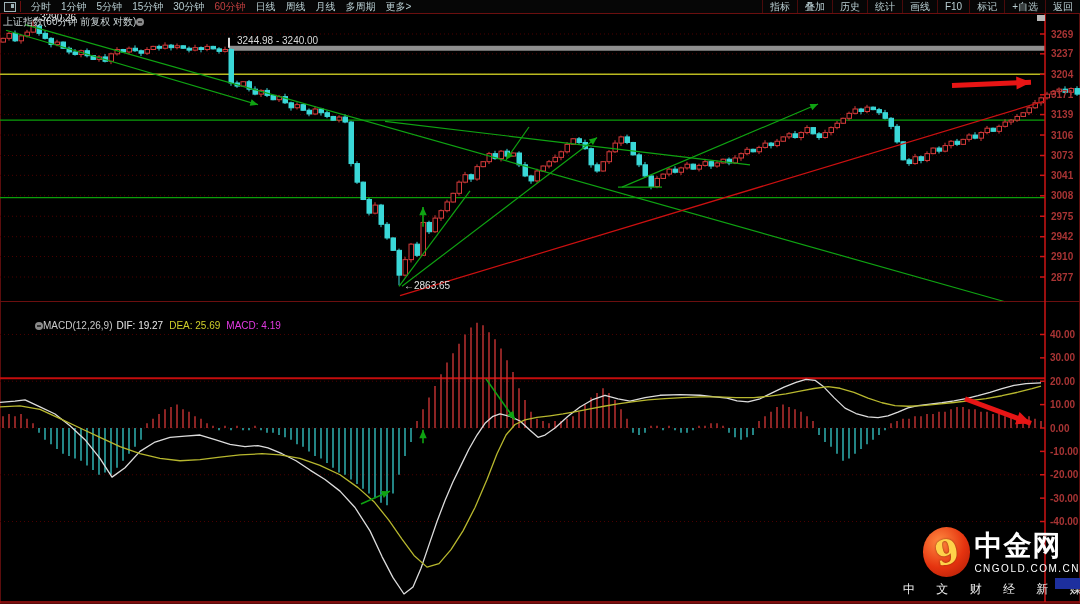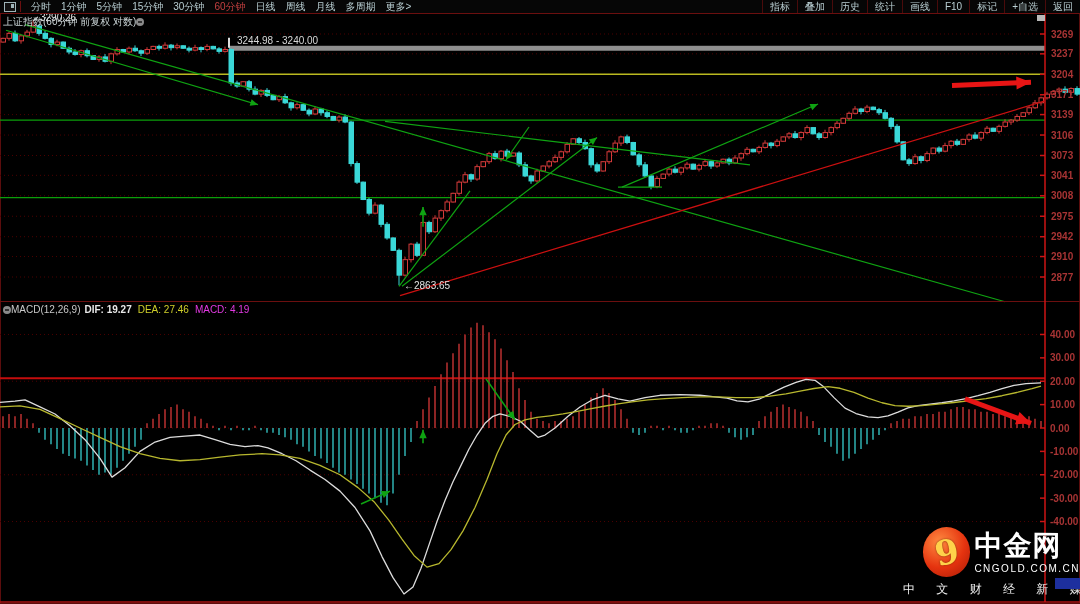--- a/index.html
+++ b/index.html
@@ -11,24 +11,24 @@
   #win-icon{width:10px;height:8px;border:1px solid #9fb4b8;margin:0 4px 0 4px;position:relative;background:#111;}
   #win-icon:after{content:"";position:absolute;right:1px;top:1px;width:3px;height:4px;background:#9fb4b8;}
   .tb-sep{width:1px;height:11px;background:#6b0f0f;margin-right:5px;}
   .tb-item{padding:0 5px;cursor:default;white-space:nowrap;line-height:13px;}
   .tb-item.active{color:#c44040;}
   #tb-right{margin-left:auto;display:flex;padding-left:36px;}
   #tb-right .tb-item{border-left:1px solid #4a0b0b;padding:0 7px;}
   
   .panel-title{position:absolute;left:3px;font-size:10px;z-index:20;display:flex;align-items:center;}
   #main-title{top:15px;color:#ccd6d8;}
-  #macd-title{top:304px;color:#c9c9c9;}
+  #macd-title{top:320px;color:#c9c9c9;margin-left:32px;}
   .gear{width:8px;height:8px;border-radius:50%;background:#8a8a8a;position:relative;display:inline-block;}
   .gear:after{content:"";position:absolute;left:2px;top:3px;width:4px;height:2px;background:#333;}
-  .dif-t{color:#e8e8e8;margin-left:4px;font-weight:bold;} .dea-t{color:#cfcf2a;margin-left:6px;} .macd-t{color:#e23ae2;margin-left:6px;}
+  .dif-t{color:#e8e8e8;margin-left:4px;} .dea-t{color:#cfcf2a;margin-left:6px;} .macd-t{color:#e23ae2;margin-left:6px;}
   #chart-svg{position:absolute;left:0;top:0;z-index:5;}
   
   #logo{position:absolute;left:903px;top:527px;width:177px;z-index:40;}
   #logo-row{display:flex;align-items:center;}
   #logo-ball{width:50px;height:50px;border-radius:50%;margin-left:20px;
     background:radial-gradient(circle at 35% 30%,#ff8a40,#e5330f 55%,#a81a05);
     display:flex;align-items:center;justify-content:center;}
   #logo-9{color:#ffd24a;font-size:34px;font-weight:bold;font-family:"DejaVu Serif",serif;
     transform:rotate(-12deg);line-height:1;text-shadow:0 0 2px #7a2a00;}
   #logo-text-block{margin-left:4px;}
@@ -61,21 +61,21 @@
 
 <div class="panel-title" id="main-title">
   <span>上证指数(60分钟 前复权 对数)</span>
   <span class="gear"></span>
 </div>
 
 <div class="panel-title" id="macd-title">
   <span class="gear"></span>
   <span>MACD(12,26,9)</span>
   <span class="dif-t">DIF: 19.27</span>
-  <span class="dea-t">DEA: 27.46</span>
+  <span class="dea-t">DEA: 25.69</span>
   <span class="macd-t">MACD: 4.19</span>
 </div>
 
 <svg id="chart-svg" width="1080" height="604">
     <g>
       <line x1="0" y1="34" x2="1045" y2="34" stroke="#4c0000" stroke-width="1" stroke-dasharray="1 3"></line>
       <line x1="0" y1="53.83673469387755" x2="1045" y2="53.83673469387755" stroke="#4c0000" stroke-width="1" stroke-dasharray="1 3"></line>
       <line x1="0" y1="74.29336734693878" x2="1045" y2="74.29336734693878" stroke="#4c0000" stroke-width="1" stroke-dasharray="1 3"></line>
       <line x1="0" y1="94.75" x2="1045" y2="94.75" stroke="#4c0000" stroke-width="1" stroke-dasharray="1 3"></line>
       <line x1="0" y1="114.58673469387756" x2="1045" y2="114.58673469387756" stroke="#4c0000" stroke-width="1" stroke-dasharray="1 3"></line>

